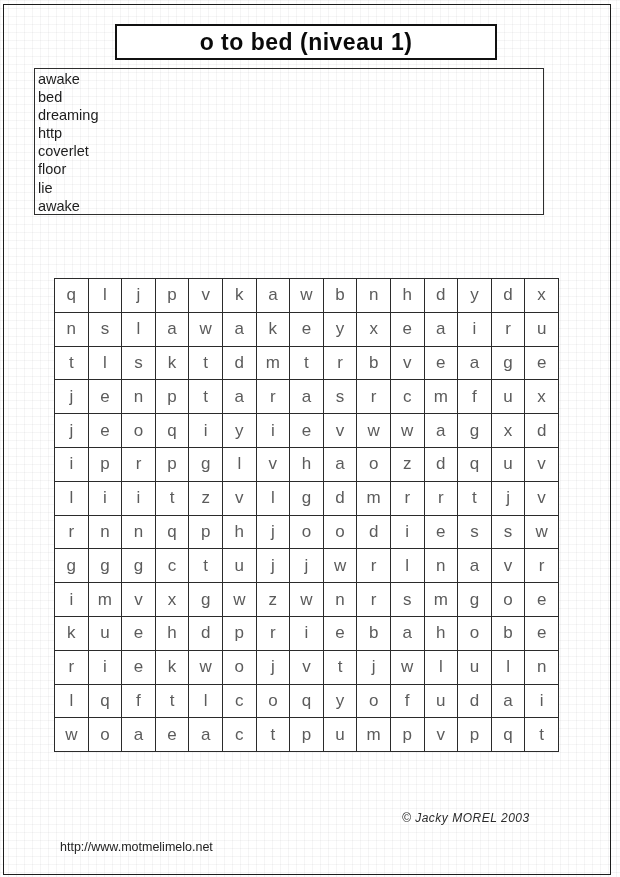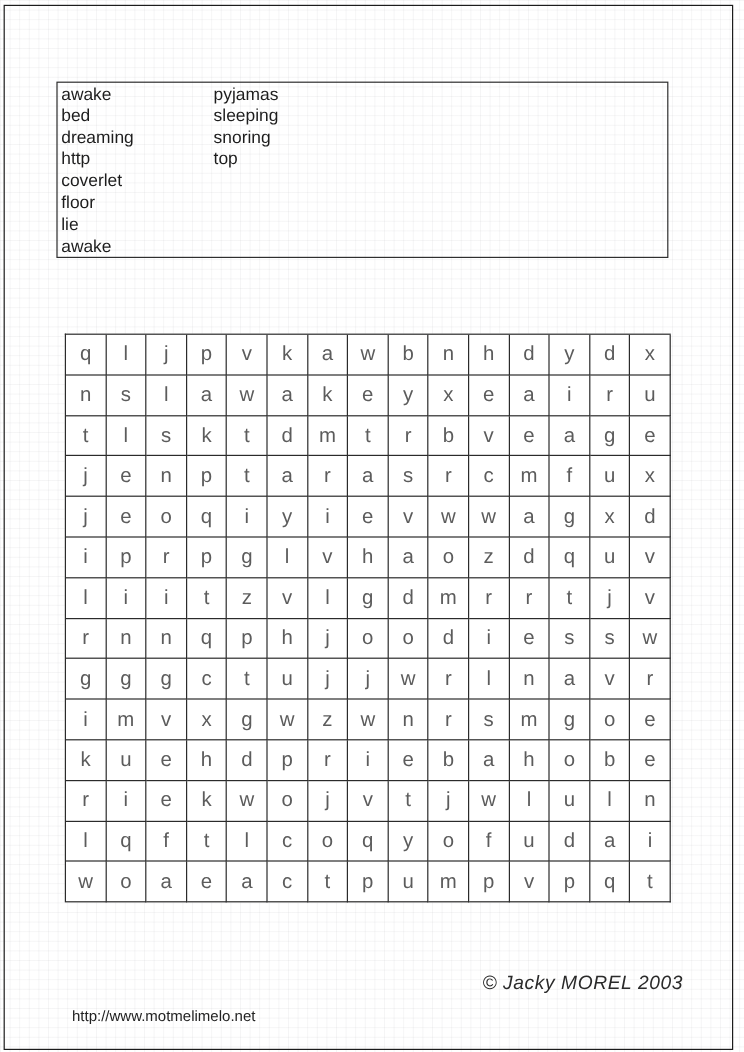--- a/index.html
+++ b/index.html
@@ -32,21 +32,21 @@
   }
   .title-text {
     font-size: 23px;
     font-weight: bold;
     color: #0a0a0a;
     letter-spacing: 0.5px;
     white-space: nowrap;
   }
   .word-box {
     position: absolute;
-    left: 47px; top: 68px;
+    left: 34px; top: 68px;
     width: 508px; height: 145px;
     border: 1px solid #2e2e2e;
     background: transparent;
   }
   .word-col {
     position: absolute;
     top: 1px;
   }
   .word-col.col1 { left: 3px; }
   .word-col.col2 { left: 130px; }
@@ -77,51 +77,48 @@
     position: absolute;
     left: 60px; top: 815px;
     font-size: 12.5px;
     color: #222222;
     white-space: nowrap;
     margin-top: 25px;
   }
   .footer-copyright {
     position: absolute;
     left: 402px; top: 811px;
-    font-size: 16px;
+    font-size: 12px;
     font-style: italic;
     color: #2a2a2a;
     white-space: nowrap;
     letter-spacing: 0.5px;
   }
 </style>
 </head>
 <body>
 
 <div class="sheet">
   <div class="page-border"></div>
 
+  <div class="title-box">
+    <span class="title-text">o to bed (niveau 1)</span>
+  </div>
 
   <div class="word-box">
     <div class="word-col col1">
         <div class="word">awake</div>
         <div class="word">bed</div>
         <div class="word">dreaming</div>
         <div class="word">http</div>
         <div class="word">coverlet</div>
         <div class="word">floor</div>
         <div class="word">lie</div>
         <div class="word">awake</div>
       </div>
-    <div class="word-col col2">
-        <div class="word">pyjamas</div>
-        <div class="word">sleeping</div>
-        <div class="word">snoring</div>
-        <div class="word">top</div>
-      </div>
   </div>
 
   <div class="letter-grid">
       <div class="cell">q</div>
       <div class="cell">l</div>
       <div class="cell">j</div>
       <div class="cell">p</div>
       <div class="cell">v</div>
       <div class="cell">k</div>
       <div class="cell">a</div>

